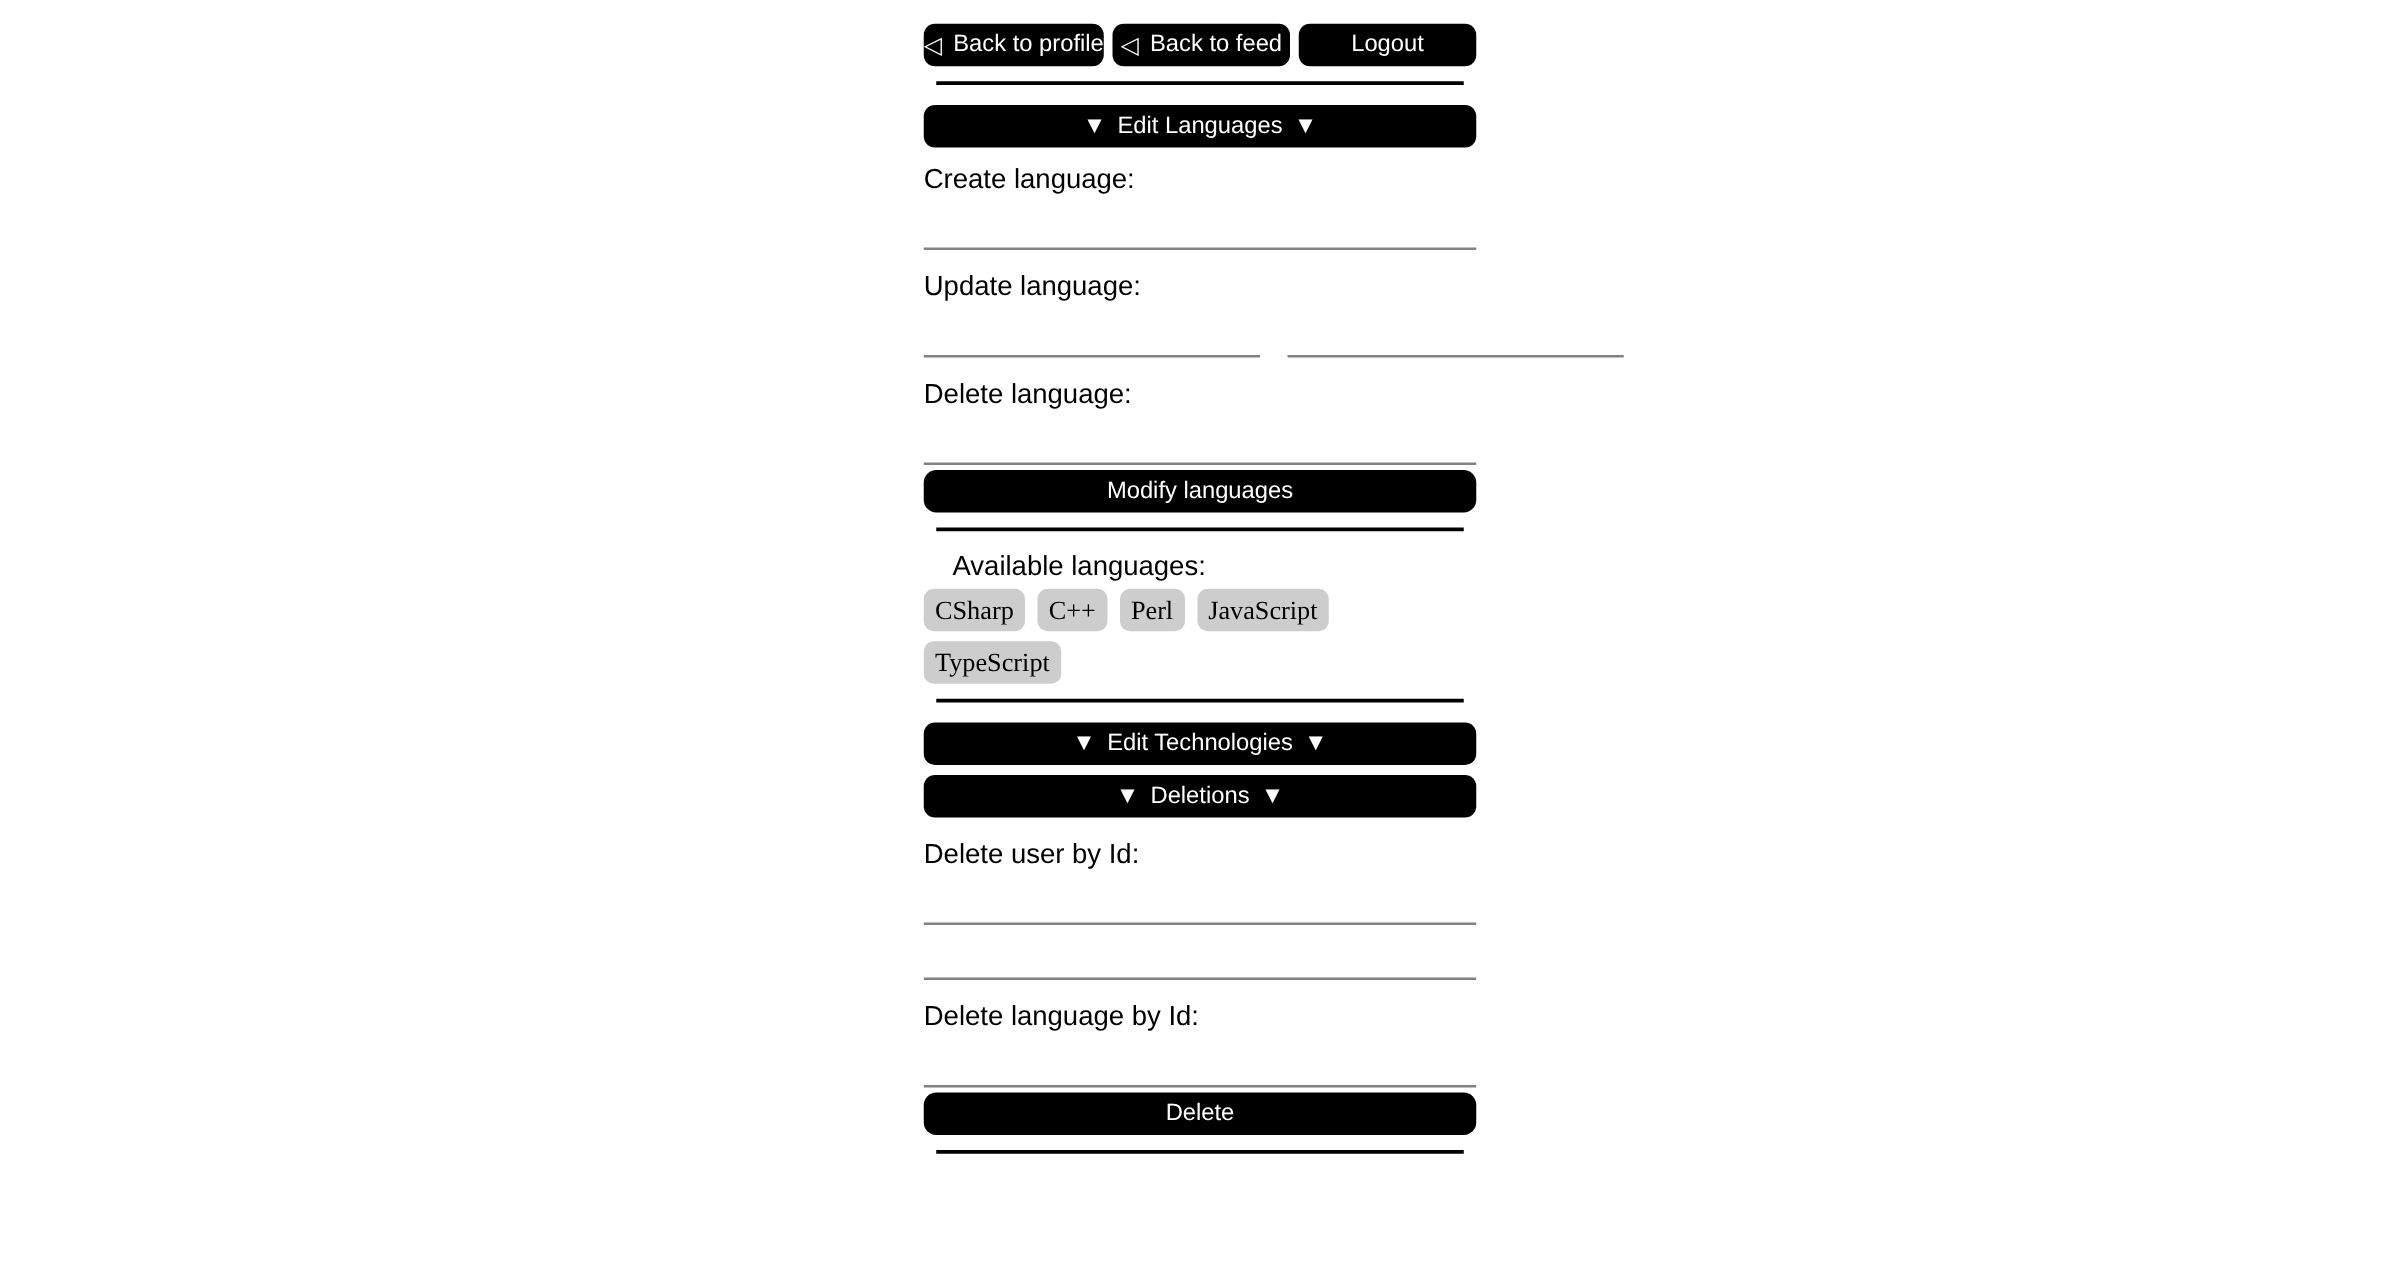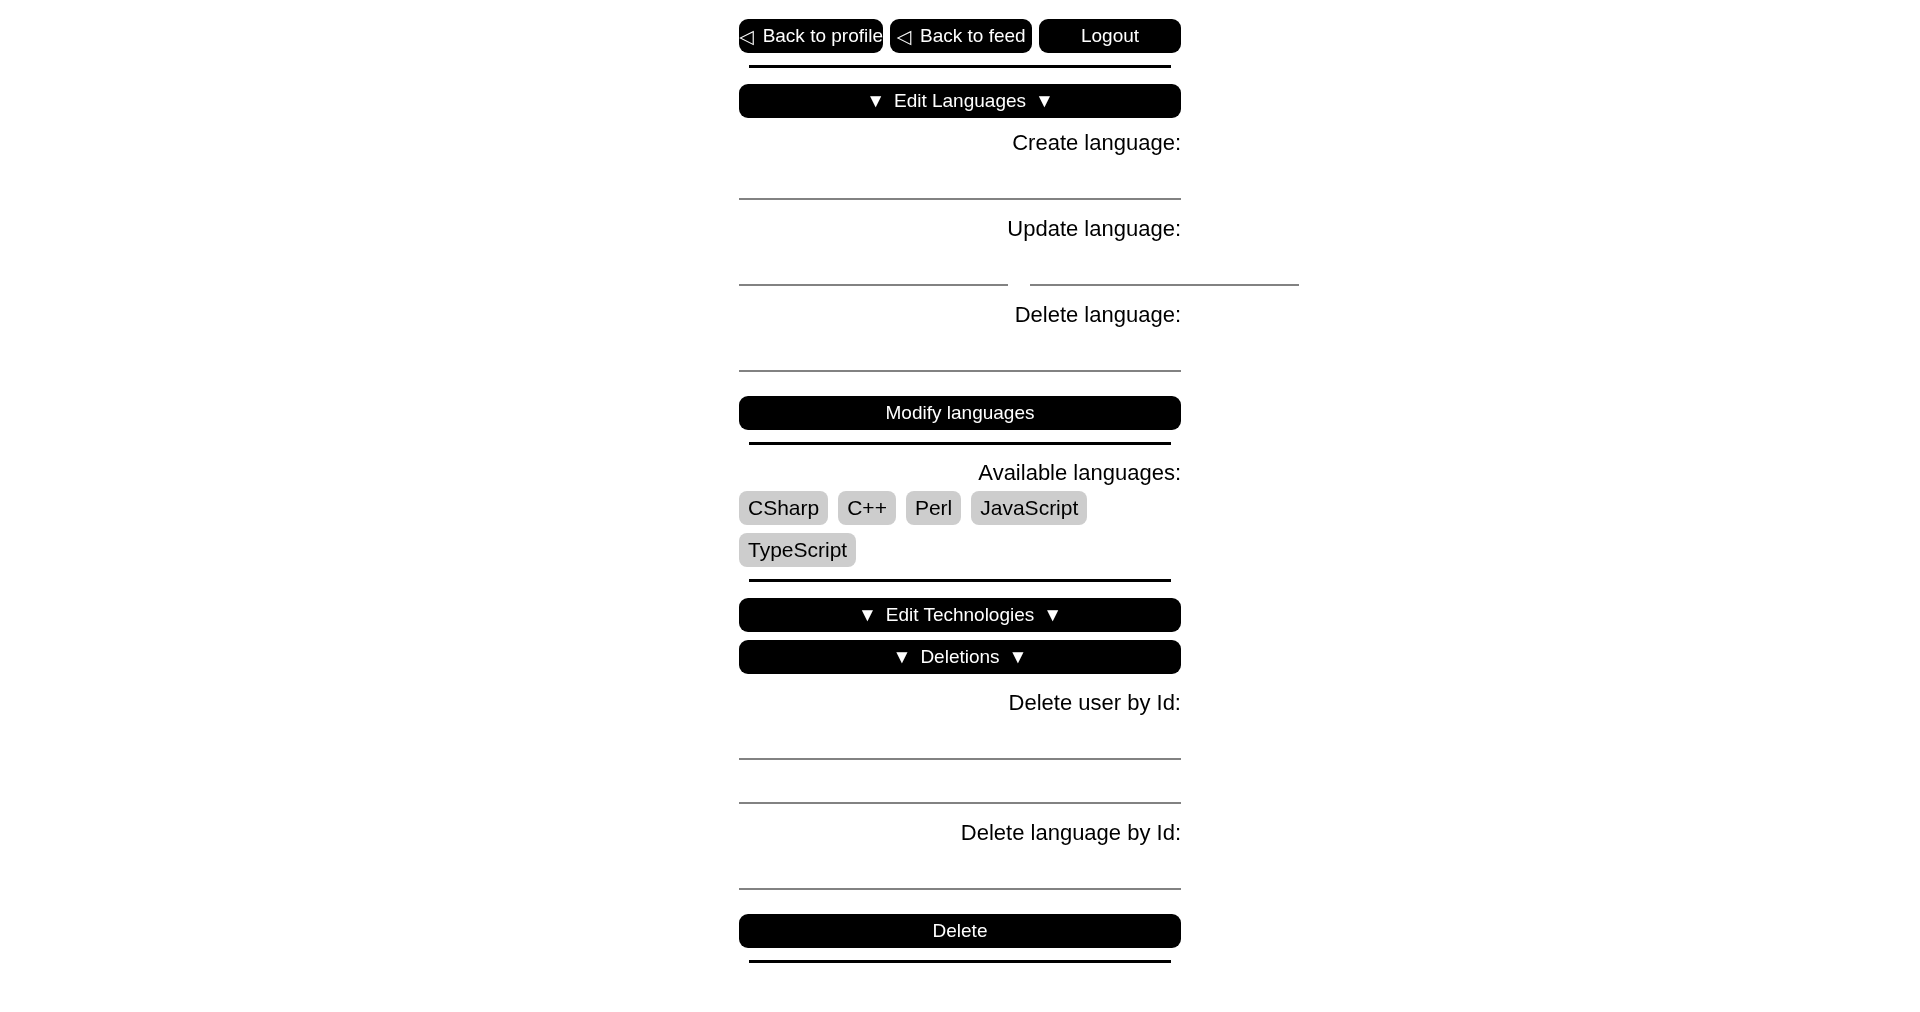--- a/index.html
+++ b/index.html
@@ -41,27 +41,26 @@
   }
   .top-row{ display:flex; gap:7px; }
   .top-row .btn{ flex:1; padding:0; }
   hr.thick{
     border:none;
     border-top:3px solid var(--divider,#000);
     margin:12px 10px 16px;
   }
   hr.thick.tight{ margin-bottom:15px; }
   .btn-toggle{ width:100%; margin:0 0 8px; }
-  .btn-action{ width:100%; margin-top:24px; }
+  .btn-action{ width:100%; margin-top:4px;border-radius:10px; }
   .field-label{
     display:block;
     font-size:22px;
     line-height:26px;
     margin-top:16px;
-    text-align:right;
   }
   .field-label.first{ margin-top:12px; }
   .field-label.mt0{ margin-top:0;margin-left:23px; }
   .input-underline{
     display:block;
     width:100%;
     height:44px;
     border:none;
     border-bottom:2px solid var(--input-underline,#828282);
     border-radius:0;
@@ -78,20 +77,21 @@
     gap:8px 10px;
     margin-top:5px;
   }
   .tag{
     background:var(--tag-bg,#cdcdcd);
     color:var(--tag-text,#000);
     border-radius:8px;
     padding:4px 9px;
     font-size:21px;
     line-height:26px;
+    font-family:Liberation Serif, serif;
   }
   .icon{ display:inline-block; }
 </style>
 </head>
 <body>
 
 <div class="container">
 
   <div class="top-row">
     <button class="btn">

